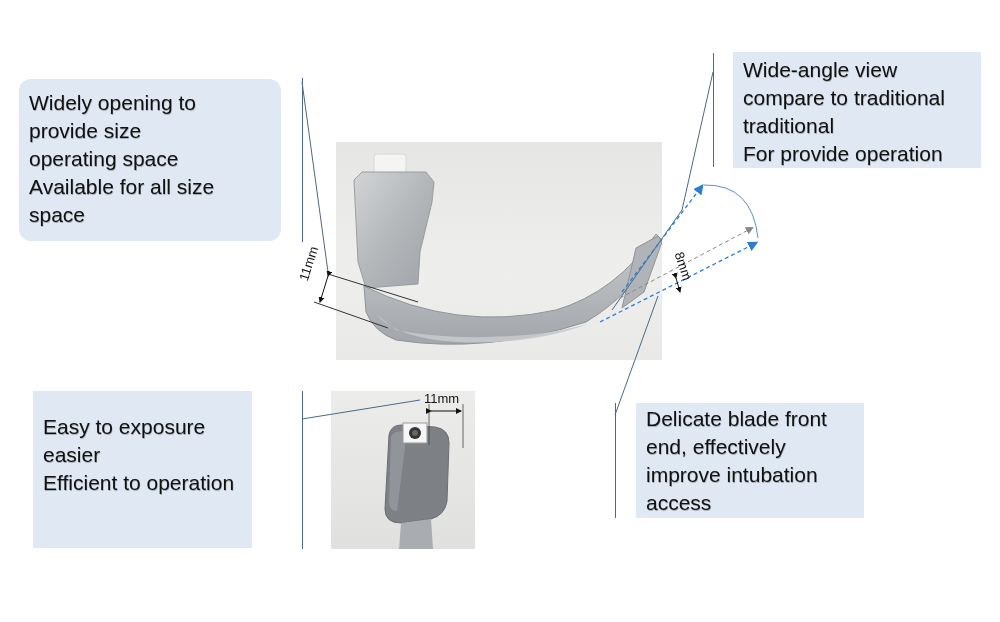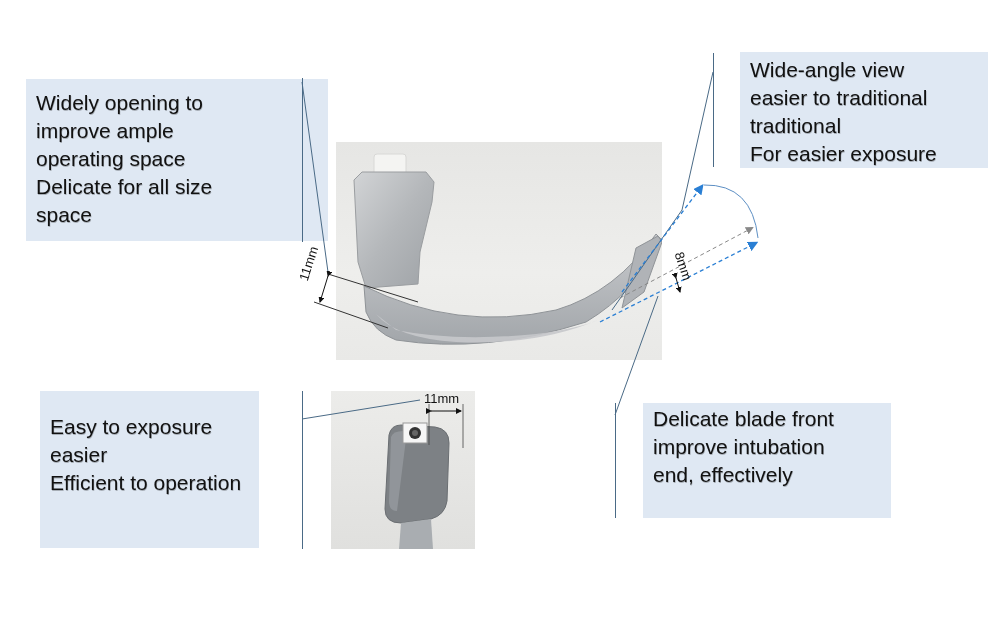--- a/index.html
+++ b/index.html
@@ -10,59 +10,59 @@
   }
   .callout {
     position: absolute;
     background: #dfe8f3;
     color: #111;
     font-size: 21px;
     line-height: 28px;
     padding: 8px 10px;
     box-sizing: border-box;
     text-shadow: 0.5px 0.5px 0.5px rgba(0,0,0,0.25);
-    margin-left: 7px;
   }
   .callout .line { display: block; white-space: nowrap; }
   .vbar { position: absolute; width: 1px; background: #4a6a86; }
   .photo { position: absolute; background: #e8e8e6; overflow: hidden; }
   svg.overlay { position: absolute; left: 0; top: 0; pointer-events: none; }
   .dim { position: absolute; font-size: 13px; color: #111; }
 </style>
 </head>
 <body>
 
-<div class="callout" style="left:19px; top:79px; width:302px; height:162px; padding-top:10px;">
+<div class="callout" style="left:19px; top:79px; width:262px; height:162px; padding-top:10px;border-radius:12px;">
   <span class="line">Widely opening to</span>
-  <span class="line">improve ample</span>
+  <span class="line">provide size</span>
   <span class="line">operating space</span>
-  <span class="line">Delicate for all size</span>
+  <span class="line">Available for all size</span>
   <span class="line">space</span>
 </div>
 <div class="vbar" style="left:302px; top:78px; height:164px;"></div>
 
 <div class="callout" style="left:733px; top:52px; width:248px; height:116px; padding-top:4px;">
   <span class="line">Wide-angle view</span>
-  <span class="line">easier to traditional</span>
+  <span class="line">compare to traditional</span>
   <span class="line">traditional</span>
-  <span class="line">For easier exposure</span>
+  <span class="line">For provide operation</span>
 </div>
 <div class="vbar" style="left:713px; top:53px; height:114px;"></div>
 
 <div class="callout" style="left:33px; top:391px; width:219px; height:157px; padding-top:22px;">
   <span class="line">Easy to exposure</span>
   <span class="line">easier</span>
   <span class="line">Efficient to operation</span>
 </div>
 <div class="vbar" style="left:302px; top:391px; height:158px;"></div>
 
-<div class="callout" style="left:636px; top:403px; width:248px; height:115px; padding-top:2px;">
+<div class="callout" style="left:636px; top:403px; width:228px; height:115px; padding-top:2px;">
   <span class="line">Delicate blade front</span>
+  <span class="line">end, effectively</span>
   <span class="line">improve intubation</span>
-  <span class="line">end, effectively</span>
+  <span class="line">access</span>
 </div>
 <div class="vbar" style="left:615px; top:403px; height:115px;"></div>
 
 <div class="photo" style="left:336px; top:142px; width:326px; height:218px; background:linear-gradient(180deg,#e6e6e4,#eeeeec 60%,#e9e9e7);">
   <svg width="326" height="218" viewBox="0 0 326 218">
     <defs>
       <linearGradient id="metal" x1="0" y1="0" x2="1" y2="1">
         <stop offset="0" stop-color="#d2d4d6"></stop>
         <stop offset="0.5" stop-color="#b4b7ba"></stop>
         <stop offset="1" stop-color="#9ea2a6"></stop>

